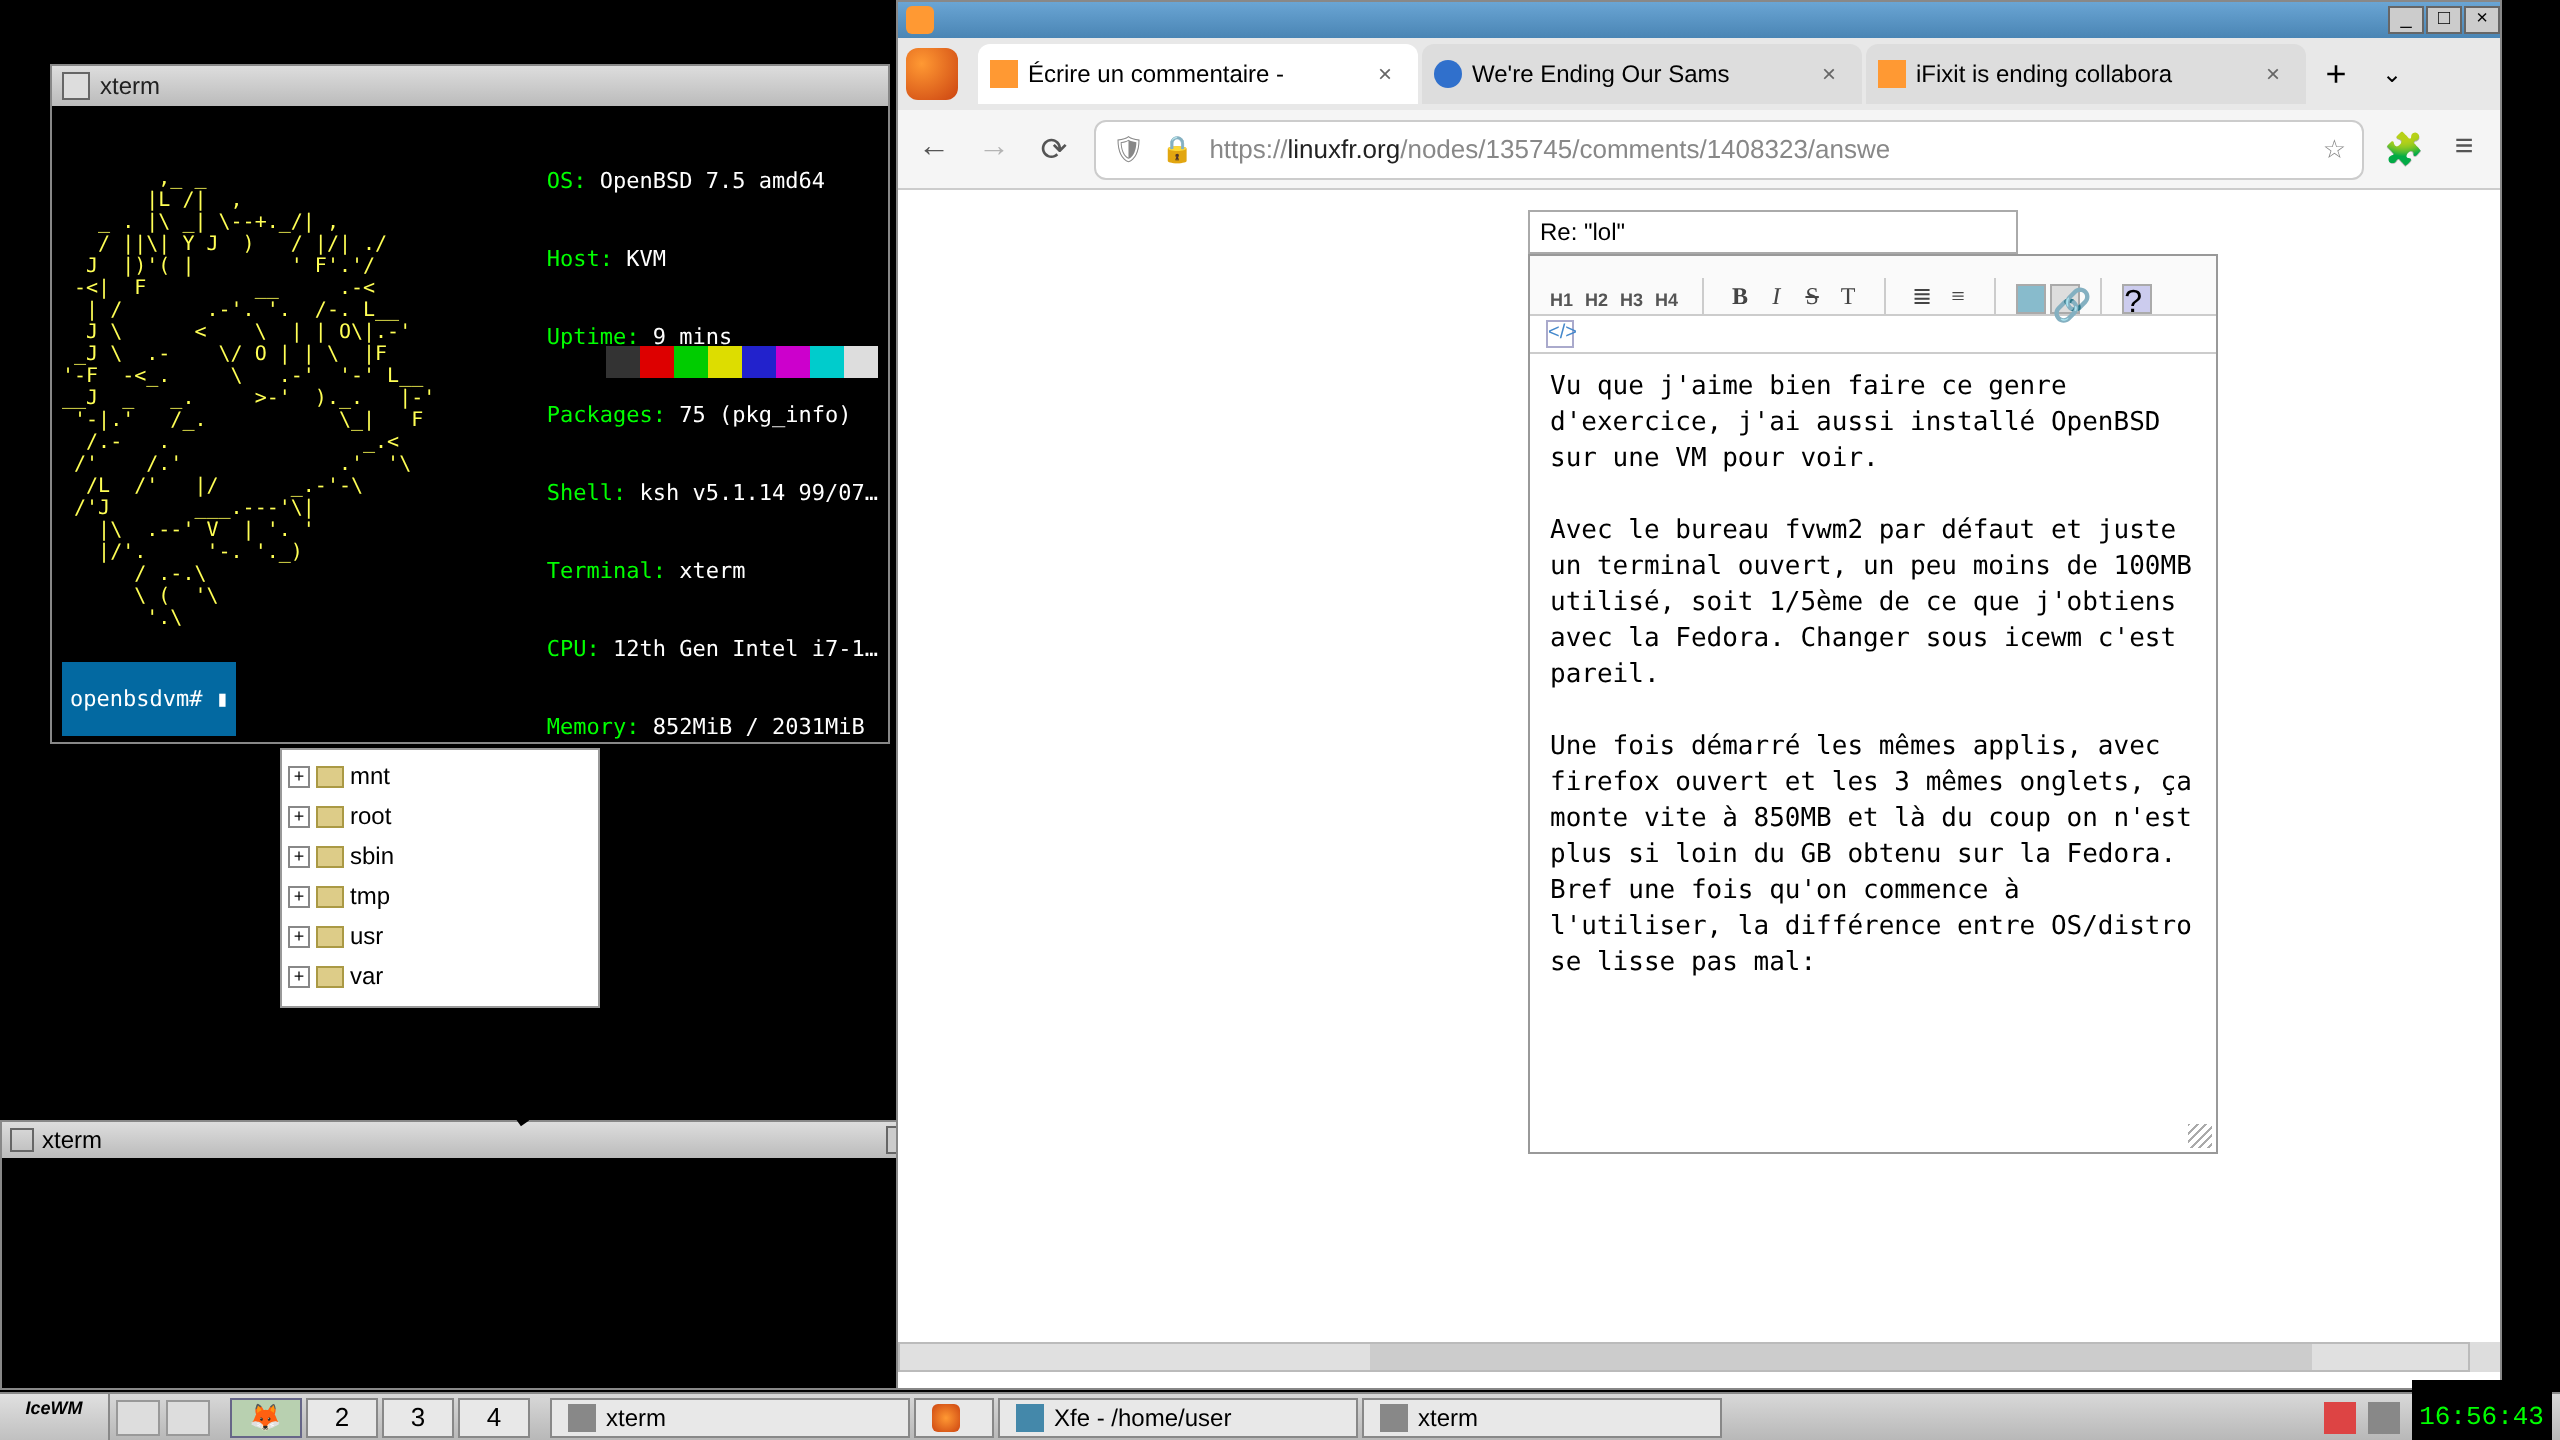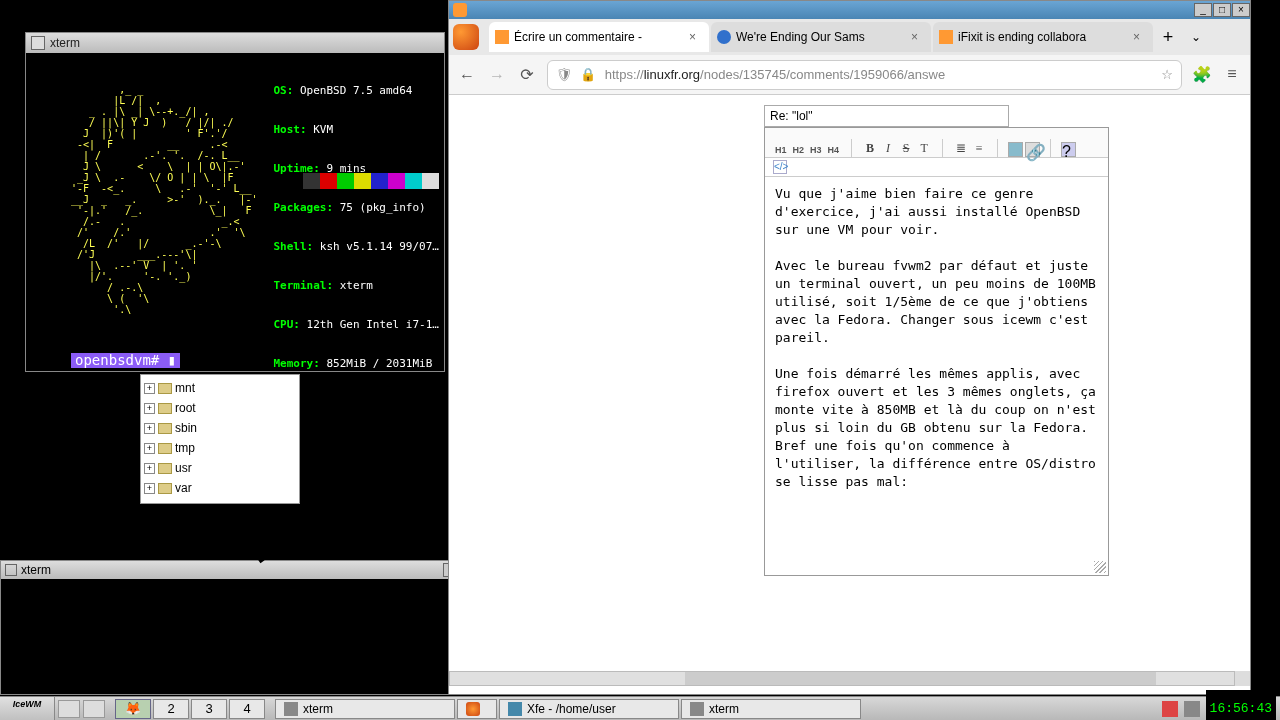--- a/index.html
+++ b/index.html
@@ -2,26 +2,26 @@
 <html><head>
 <meta charset="utf-8">
 <style>
 * { box-sizing: border-box; margin: 0; padding: 0; }
 body { width: 1280px; height: 720px; background: #000; font-family: sans-serif; overflow: hidden; position: relative; }
 
 
 .xterm-top { position: absolute; left: 25px; top: 32px; width: 420px; height: 340px; background: #000; border: 1px solid #888; }
 .xterm-top .titlebar { height: 20px; background: linear-gradient(#ddd,#bbb); display: flex; align-items: center; padding: 0 5px; font-size: 12px; color: #222; }
 .xterm-top .titlebar .ico { width: 14px; height: 14px; background: #ddd; border: 1px solid #666; margin-right: 5px; }
-.xterm-top .term-body { padding: 5px; font-family: monospace; font-size: 11px; line-height: 13px; color: #ffff55; white-space: pre; position: relative; height: calc(100% - 20px); margin-left: 40px; }
+.xterm-top .term-body { padding: 5px; font-family: monospace; font-size: 11px; line-height: 13px; color: #ffff55; white-space: pre; position: relative; height: calc(100% - 20px); }
 .xterm-top .info { position: absolute; right: 5px; top: 5px; color: #fff; font-size: 11px; }
-.xterm-top .info .lbl { color: #00ff00; font-weight: bold; }
+.xterm-top .info .lbl { color: #00ff00; font-weight: normal; }
 .xterm-top .colorbar { position: absolute; right: 5px; top: 120px; height: 16px; display: flex; }
 .xterm-top .colorbar span { width: 17px; height: 16px; }
-.xterm-top .prompt { position: absolute; bottom: 3px; left: 5px; color: #fff; background: #8b5cf6; padding: 1px 4px; font-size: 14px; }
+.xterm-top .prompt { position: absolute; bottom: 3px; left: 5px; color: #fff; background: #0369a1; padding: 12px 4px; font-size: 11px; }
 .xterm-top .ascii { color: #ffff55; font-size: 10px; line-height: 11px; }
 
 
 .filetree { position: absolute; left: 140px; top: 374px; width: 160px; height: 130px; background: #fff; border: 1px solid #999; font-size: 12px; padding: 3px; }
 .filetree .row { display: flex; align-items: center; height: 20px; gap: 3px; cursor: pointer; }
 .filetree .expand { width: 11px; height: 11px; border: 1px solid #888; background: #fff; font-size: 9px; line-height: 9px; text-align: center; }
 .filetree .folder { width: 14px; height: 11px; background: #ddcc88; border: 1px solid #aa9944; }
 
 
 .xterm-bot { position: absolute; left: 0; top: 560px; width: 500px; height: 135px; background: #000; border: 1px solid #888; }
@@ -218,21 +218,21 @@
     <div class="newtab">+</div>
     <div class="alltabs">⌄</div>
   </div>
   <div class="urlbar">
     <span class="nav">←</span>
     <span class="nav" style="opacity:.4">→</span>
     <span class="nav">⟳</span>
     <div class="urlfield">
       <span class="shield">🛡</span>
       <span class="lock">🔒</span>
-      <span class="url"><span>https://</span><span class="host">linuxfr.org</span><span>/nodes/135745/comments/1959066/answe</span></span>
+      <span class="url"><span>https://</span><span class="host">linuxfr.org</span><span>/nodes/135745/comments/1408323/answe</span></span>
       <span class="star">☆</span>
     </div>
     <span class="nav">🧩</span>
     <span class="nav">≡</span>
   </div>
   <div class="content">
     <div class="left-col"></div>
     <div class="main">
       <input class="subject-input" value="Re: &quot;lol&quot;" style="">
       <div class="editor-box">

